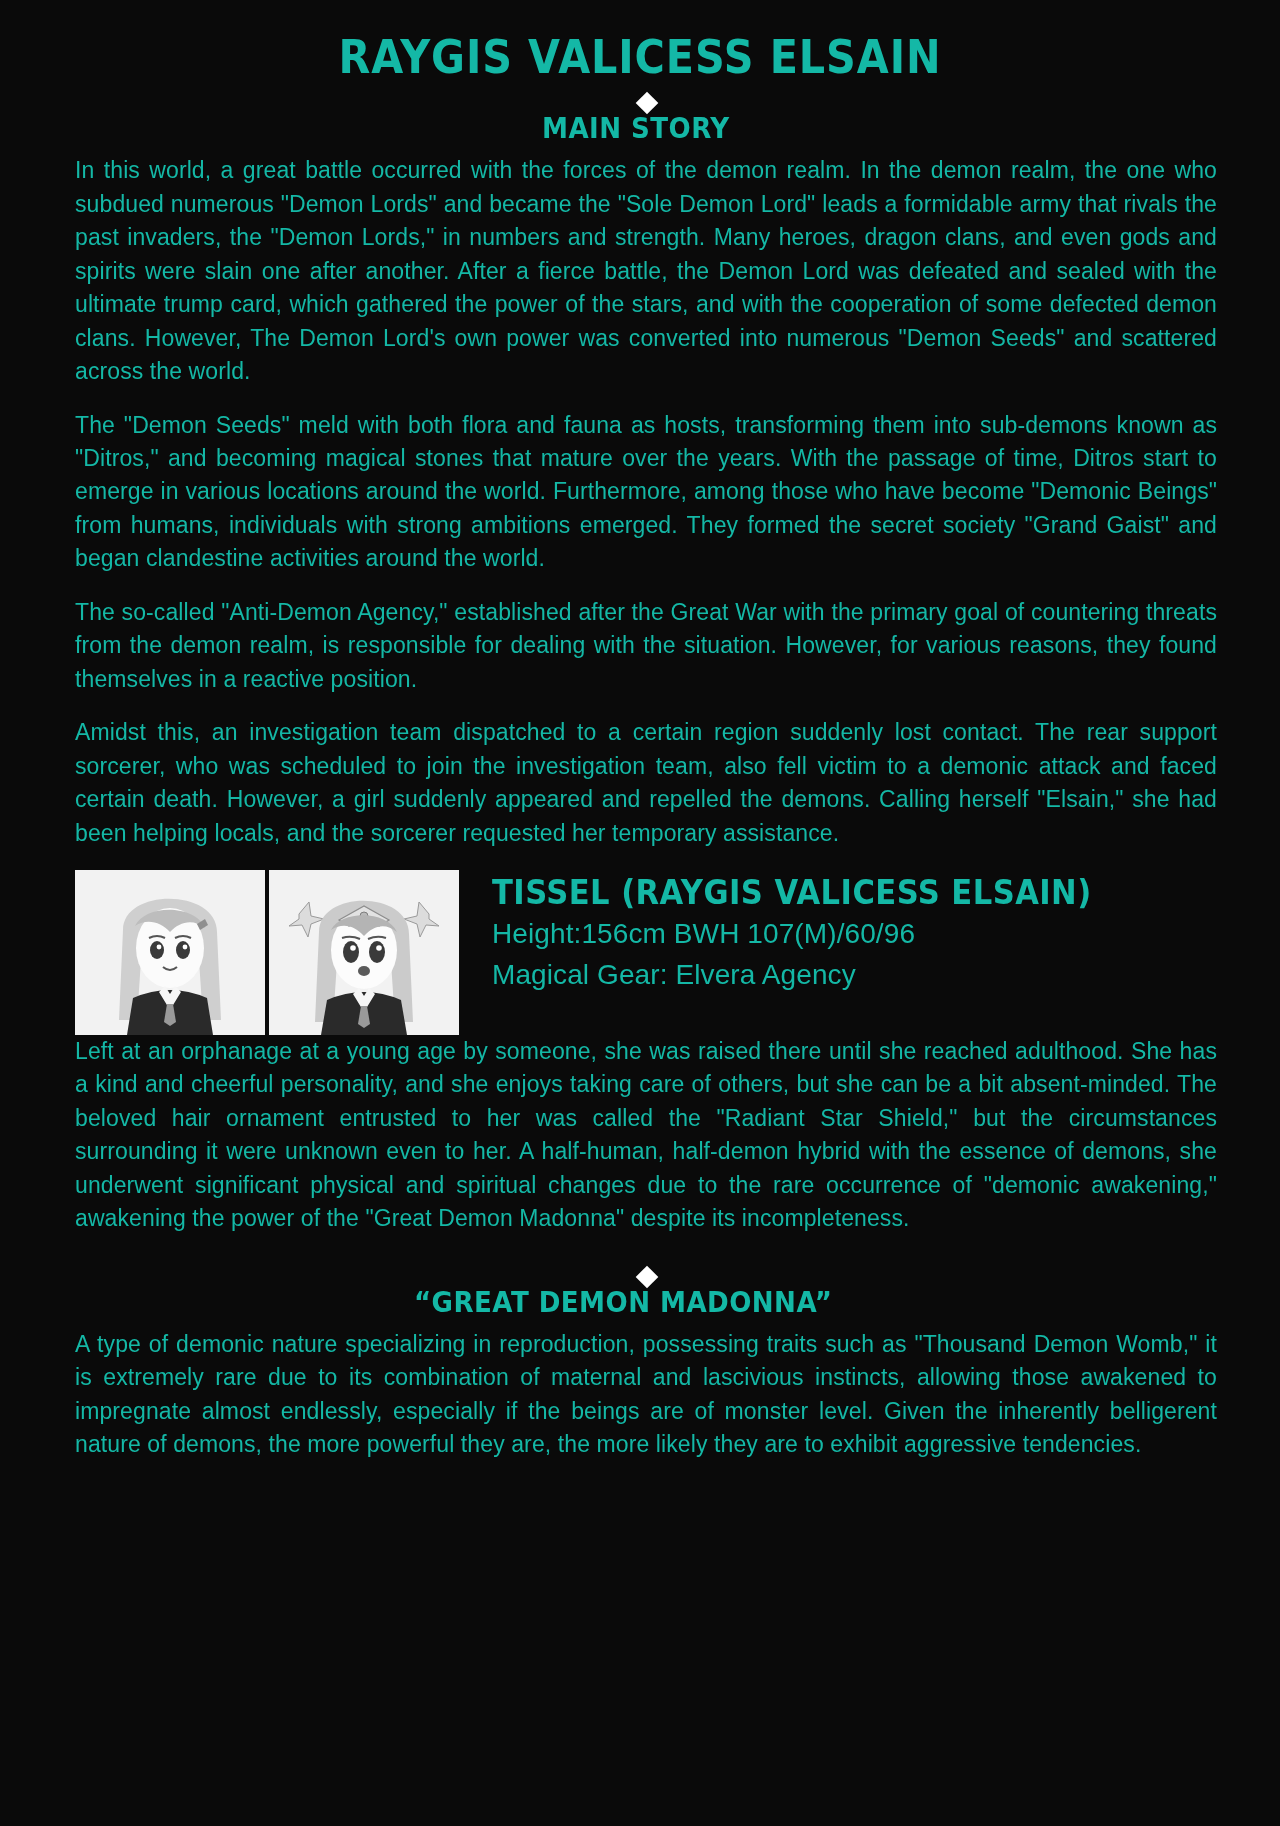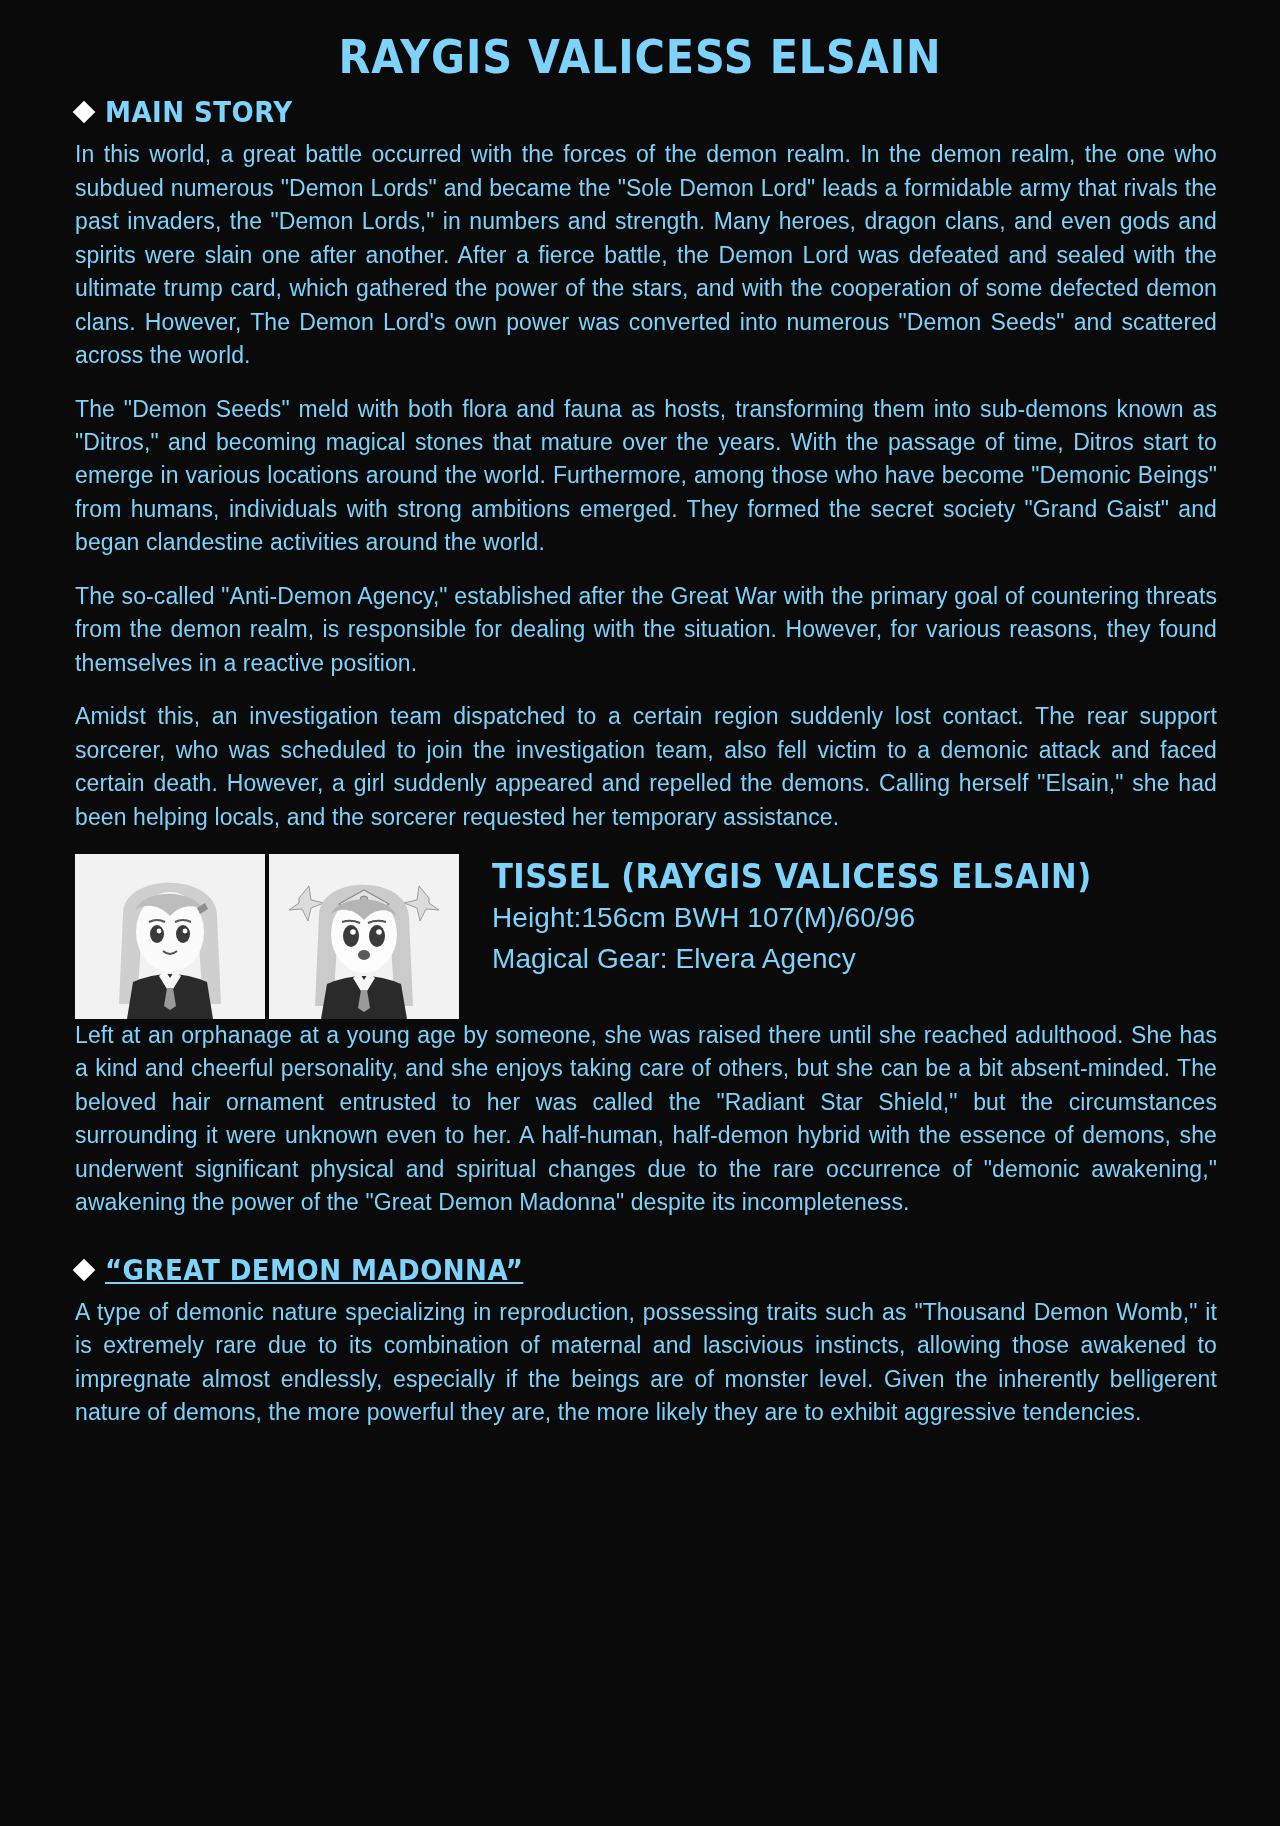--- a/index.html
+++ b/index.html
@@ -5,44 +5,44 @@
   html, body {
     margin: 0;
     padding: 0;
     background: #0a0a0a;
   }
   .page {
     position: relative;
     width: 1280px;
     height: 1826px;
     background: #0a0a0a;
-    color: #7dd3fc;
+    color: #14b8a6;
     font-family: "Liberation Sans", sans-serif;
     overflow: hidden;
     box-sizing: border-box;
   }
   .inner {
     padding: 26px 63px 0 63px;
   }
   .doc-title {
     text-align: center;
     font-family: "DejaVu Sans", sans-serif;
     font-weight: bold;
     font-size: 47px;
     letter-spacing: 1px;
     transform: scaleX(0.88);
     margin: 6px 0 14px 0;
     line-height: 1.05;
   }
   .section-head {
     display: flex;
     align-items: center;
-    gap: 13px;
     margin: 10px 0 9px 0;
     padding-left: 13px;
+    flex-direction: column;
   }
   .diamond {
     display: inline-block;
     width: 16px;
     height: 16px;
     background: #ffffff;
     transform: rotate(45deg);
     flex: none;
   }
   .section-label {
@@ -99,21 +99,20 @@
     font-size: 28px;
     line-height: 1.33;
     margin-top: 4px;
     letter-spacing: 0.1px;
   }
   .char-desc {
     margin-top: 7px;
   }
   .madonna-head {
     margin-top: 33px;
-    text-decoration: underline;
   }
   .madonna-body {
     margin-top: 2px;
   }
 </style>
 </head>
 <body>
 
 <div class="page">
   <div class="inner">

